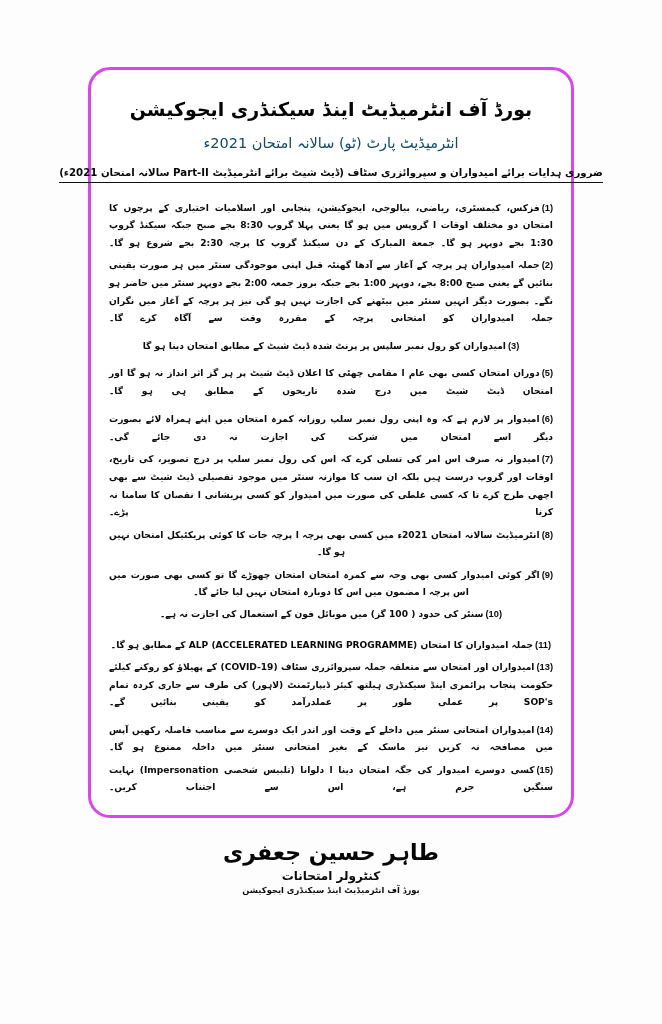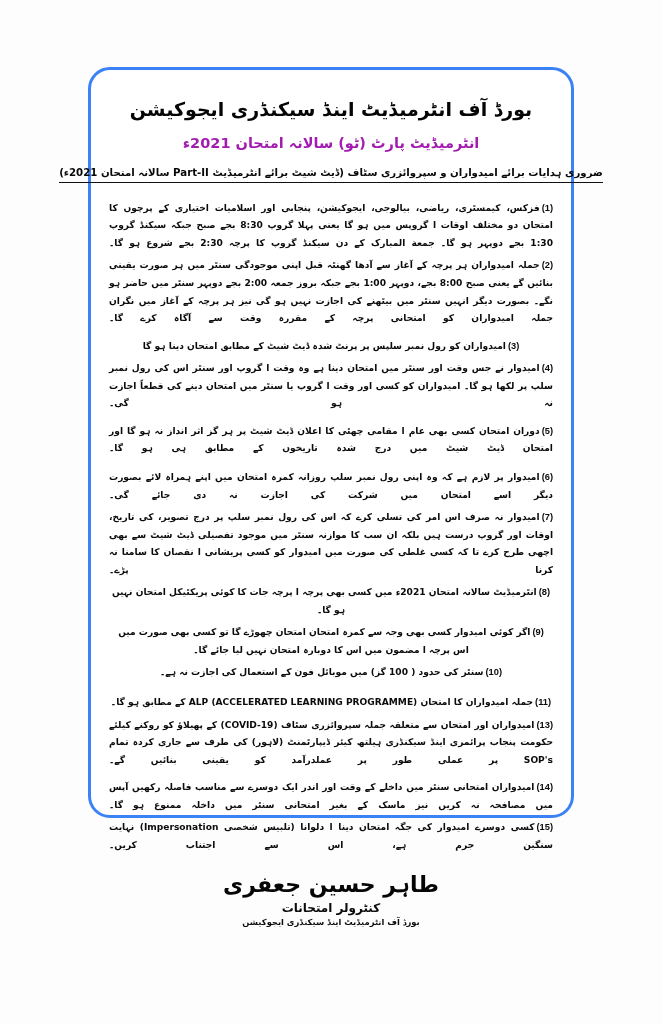--- a/index.html
+++ b/index.html
@@ -26,21 +26,21 @@
     background: #fdfdfd;
   }
 
   
   .frame {
     position: absolute;
     left: 88px;
     top: 67px;
     width: 486px;
     height: 751px;
-    border: 3px solid #3b82f6;
+    border: 3px solid #d946ef;
     border-radius: 22px;
     background: #ffffff;
     box-sizing: border-box;
   }
 
   .frame-inner {
     position: absolute;
     left: 0;
     top: 0;
     right: 0;
@@ -60,24 +60,24 @@
     letter-spacing: 3.5px;
     line-height: 1.45;
     color: #050505;
     direction: rtl;
     unicode-bidi: isolate;
     white-space: nowrap;
   }
   .exam-title {
     margin-top: 9px;
     font-size: 14.5px;
-    font-weight: 700;
+    font-weight: 400;
     letter-spacing: 0.4px;
     line-height: 1.5;
-    color: #a21caf;
+    color: #0c4a6e;
     direction: rtl;
     unicode-bidi: isolate;
   }
   .subtitle-wrap {
     margin-top: 11px;
     display: flex;
     justify-content: center;
   }
   .subtitle {
     font-size: 10.2px;
@@ -103,40 +103,39 @@
     color: #0b0b0b;
     text-align: justify;
     text-align-last: justify;
     direction: rtl;
     unicode-bidi: isolate;
     margin-bottom: 3.5px;
     font-weight: 600;
   }
   .item.tight { margin-bottom: 10px; }
   .item.short {
-    text-align: center;
     text-align-last: center;
   }
   .item .num {
     font-family: "Liberation Sans", sans-serif;
     font-weight: 700;
     font-size: 9.3px;
     direction: ltr;
     unicode-bidi: embed;
     display: inline-block;
     margin-left: 2px;
   }
 
   
   .gap-sm { height: 5px; }
   .gap-md { height: 8px; }
 
   
   .signature {
-    margin-top: 16px;
+    margin-top: 42px;
     text-align: center;
     direction: rtl;
   }
   .sign-name {
     font-size: 22px;
     font-weight: 700;
     letter-spacing: 0.5px;
     line-height: 1.25;
     color: #060606;
     direction: rtl;
@@ -185,23 +184,20 @@
         <div class="item">
           <span class="num">(2)</span><span>جملہ امیدواران ہر پرچہ کے آغاز سے آدھا گھنٹہ قبل اپنی موجودگی سنٹر میں ہر صورت یقینی بنائیں گے یعنی صبح 8:00 بجے، دوپہر 1:00 بجے جبکہ بروز جمعہ 2:00 بجے دوپہر سنٹر میں حاضر ہو نگے۔ بصورت دیگر انہیں سنٹر میں بیٹھنے کی اجازت نہیں ہو گی نیز ہر پرچہ کے آغاز میں نگران جملہ امیدواران کو امتحانی پرچہ کے مقررہ وقت سے آگاہ کرے گا۔</span>
         </div>
 
         <div class="gap-sm"></div>
 
         <div class="item short">
           <span class="num">(3)</span><span>امیدواران کو رول نمبر سلپس پر پرنٹ شدہ ڈیٹ شیٹ کے مطابق امتحان دینا ہو گا</span>
         </div>
 
-        <div class="item">
-          <span class="num">(4)</span><span>امیدوار نے جس وقت اور سنٹر میں امتحان دینا ہے وہ وقت ا گروپ اور سنٹر اس کی رول نمبر سلپ پر لکھا ہو گا۔ امیدواران کو کسی اور وقت ا گروپ یا سنٹر میں امتحان دینے کی قطعاً اجازت نہ ہو گی۔</span>
-        </div>
 
         <div class="gap-sm"></div>
 
         <div class="item tight">
           <span class="num">(5)</span><span>دوران امتحان کسی بھی عام ا مقامی چھٹی کا اعلان ڈیٹ شیٹ پر ہر گز اثر انداز نہ ہو گا اور امتحان ڈیٹ شیٹ میں درج شدہ تاریخوں کے مطابق ہی ہو گا۔</span>
         </div>
 
         <div class="item">
           <span class="num">(6)</span><span>امیدوار پر لازم ہے کہ وہ اپنی رول نمبر سلپ روزانہ کمرہ امتحان میں اپنے ہمراہ لائے بصورت دیگر اسے امتحان میں شرکت کی اجازت نہ دی جائے گی۔</span>
         </div>

